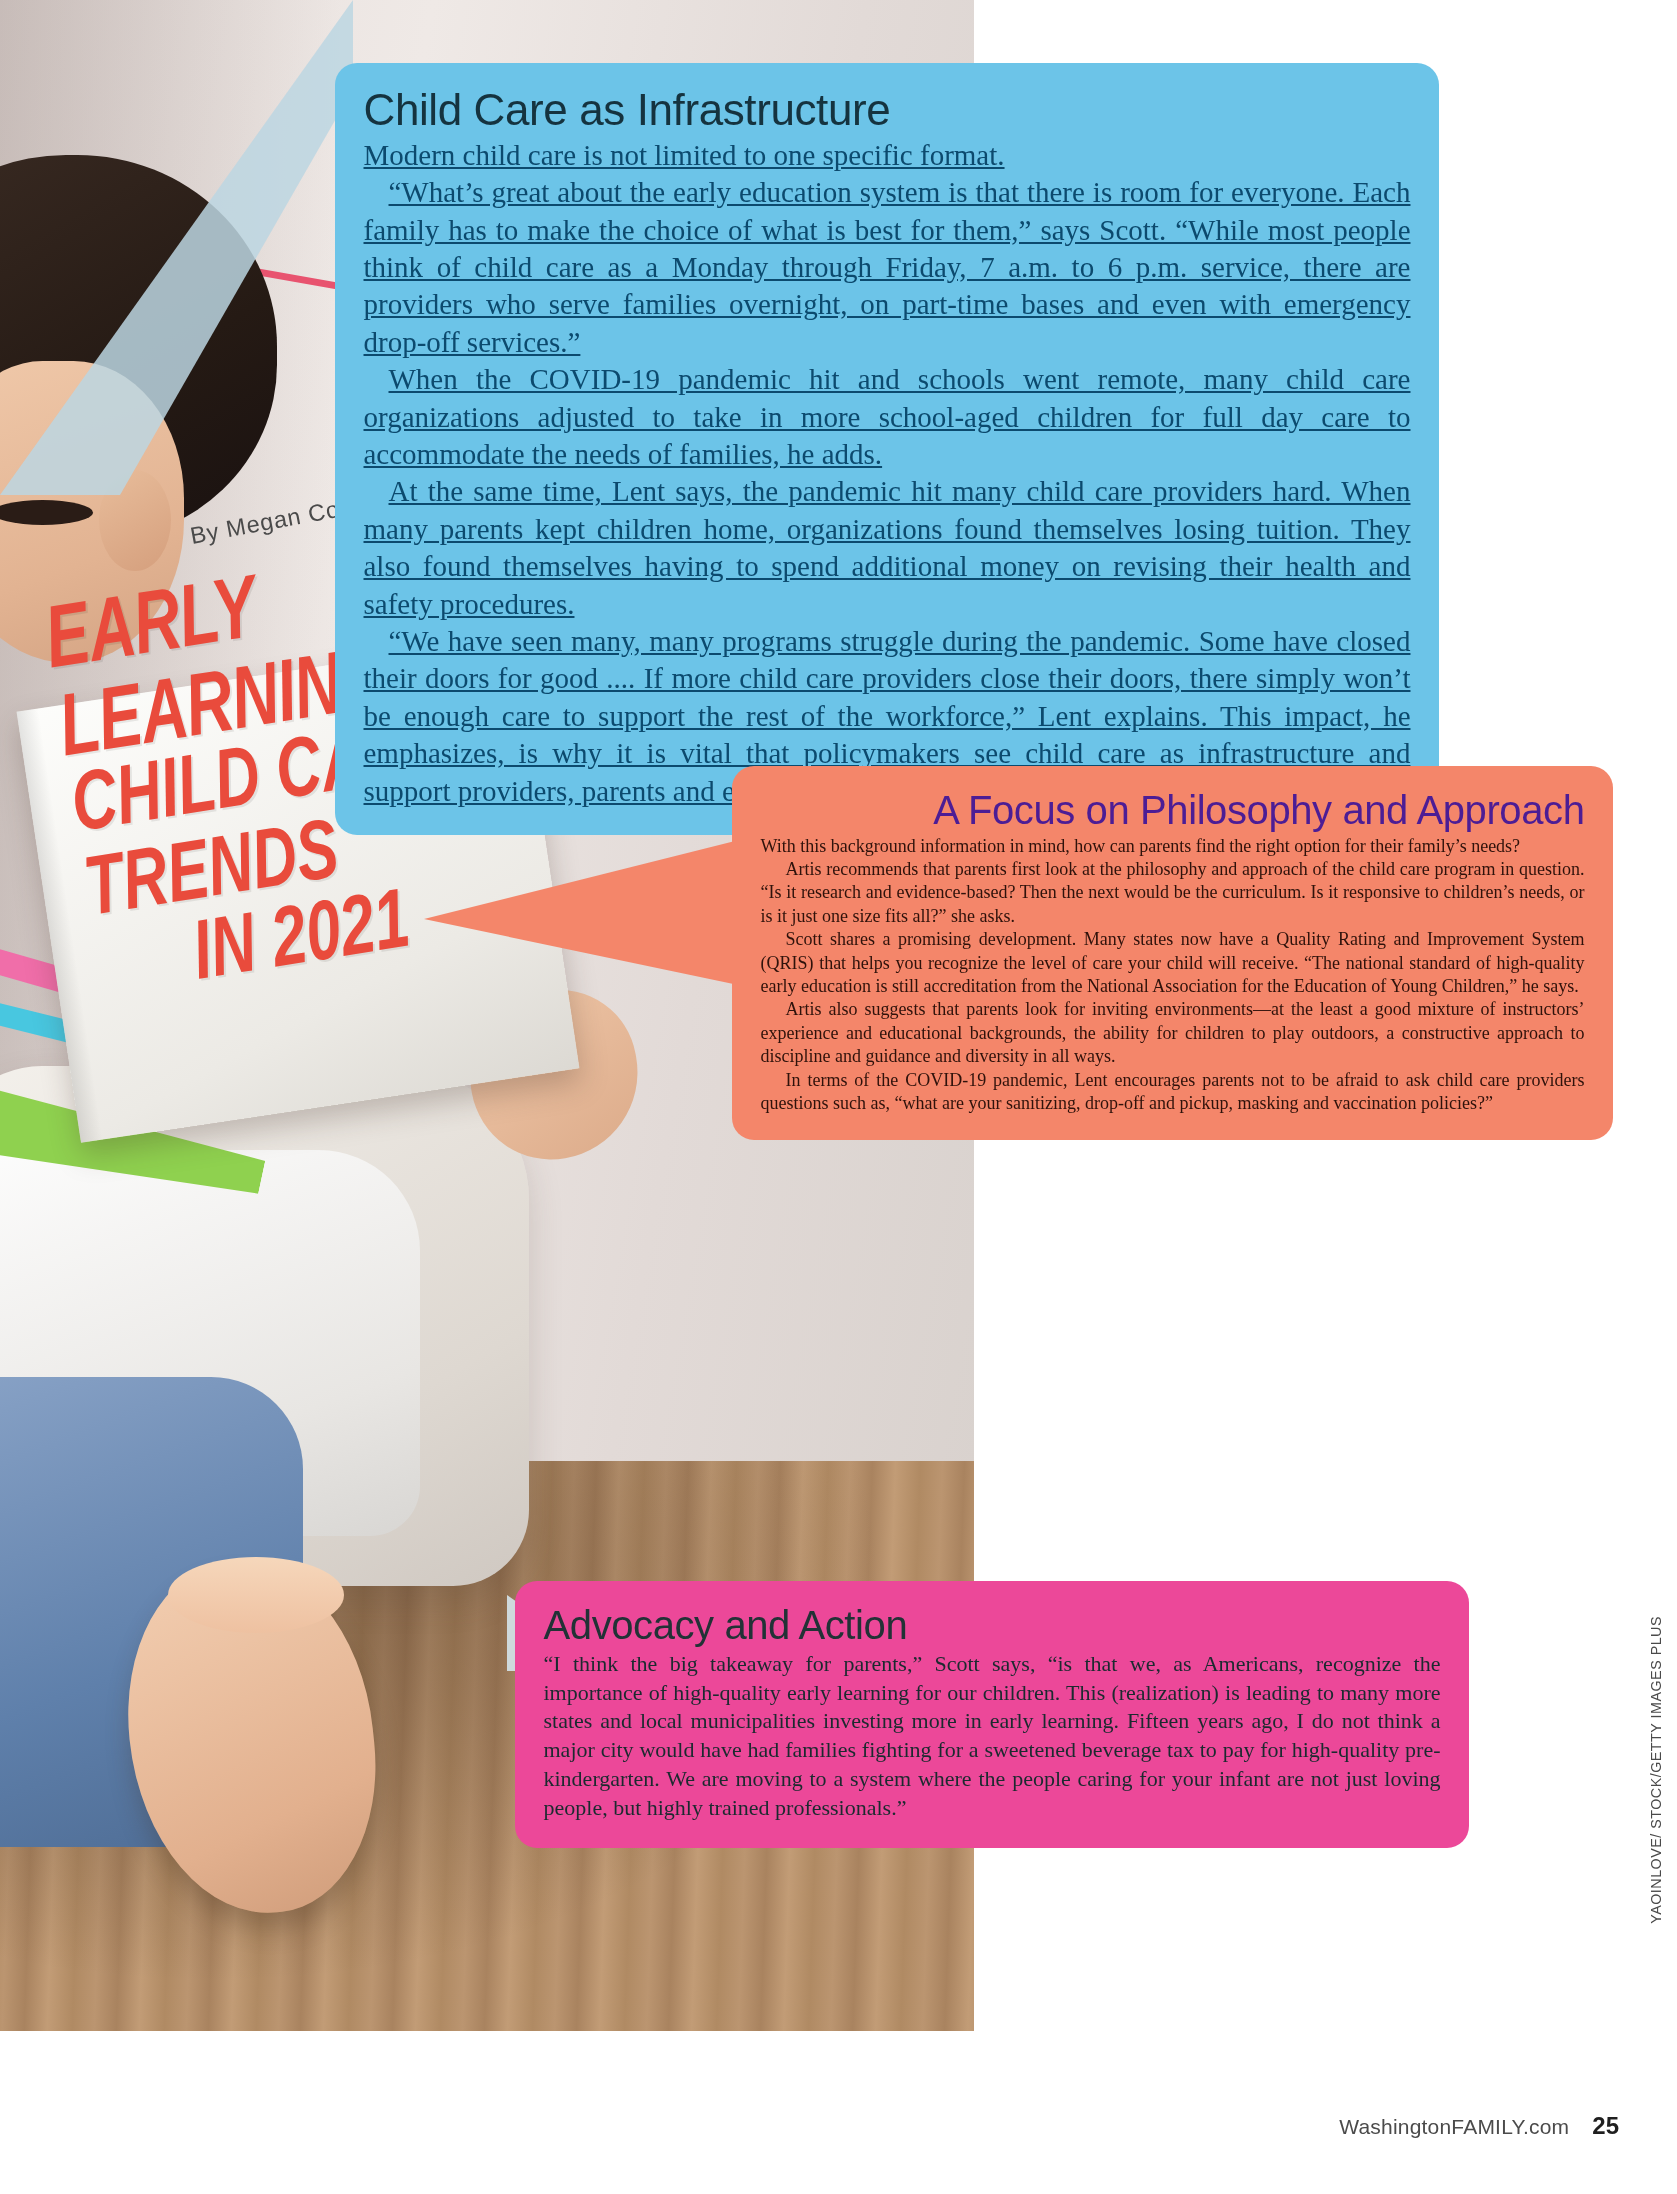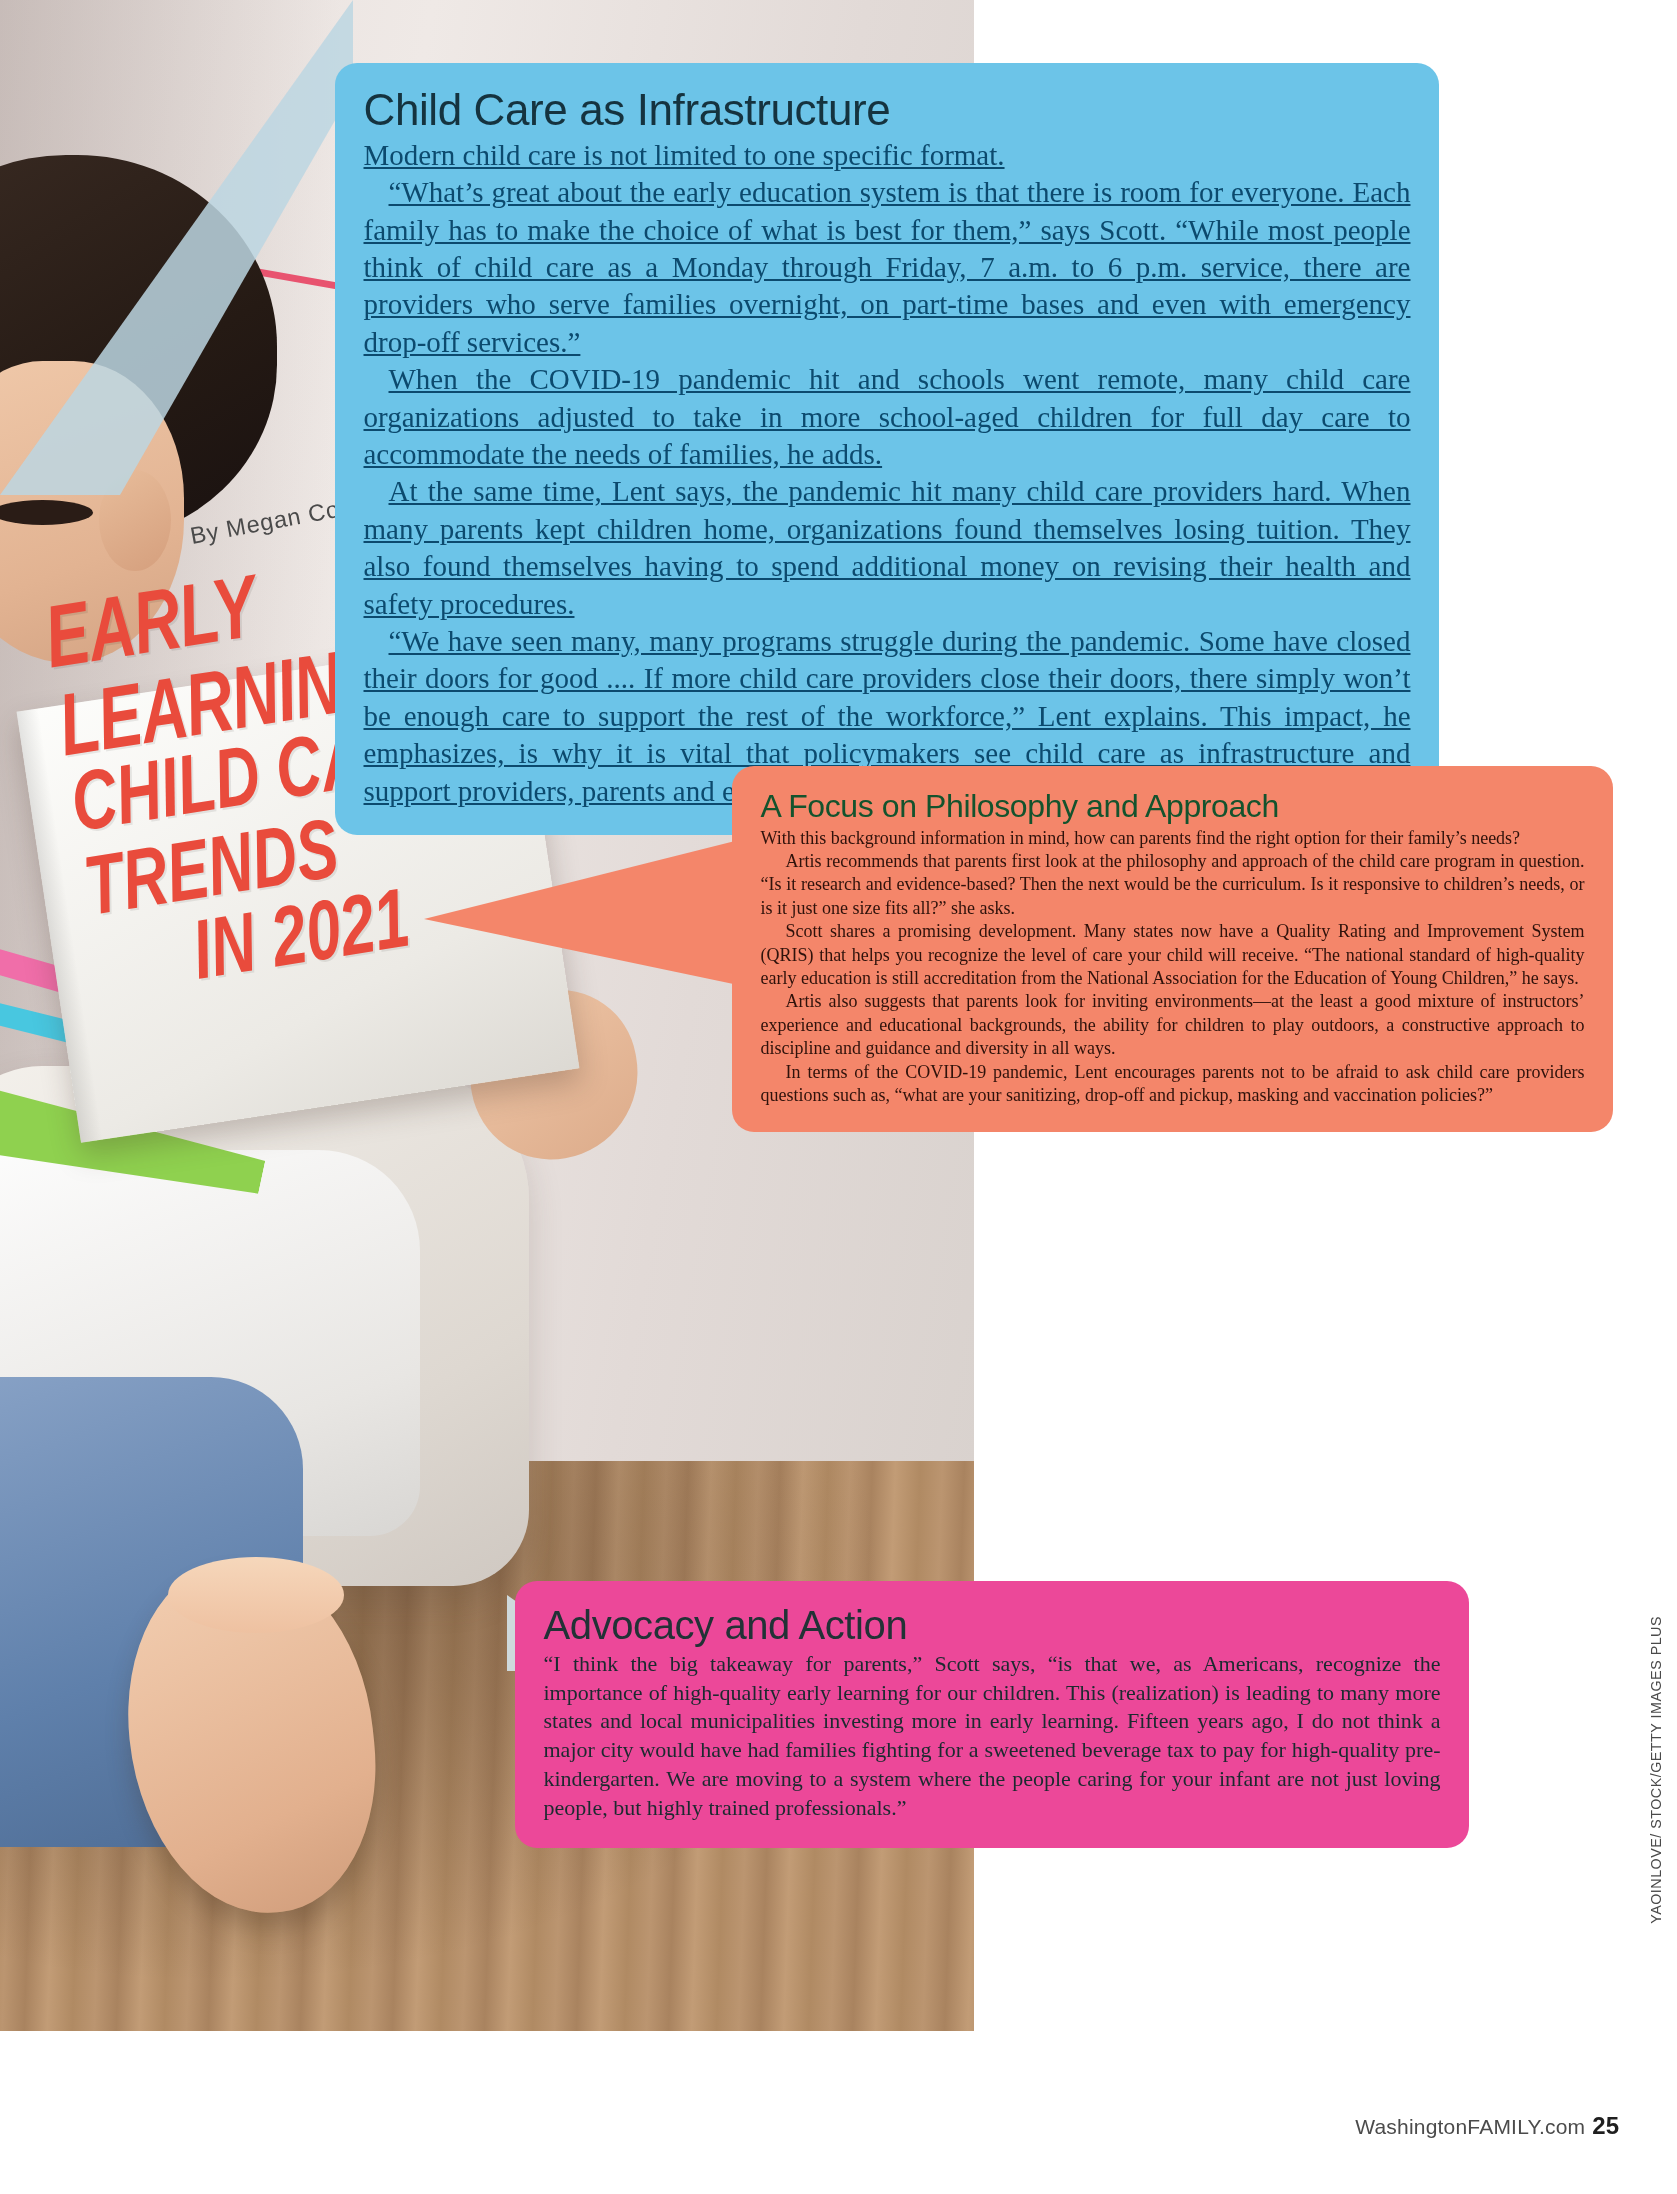--- a/index.html
+++ b/index.html
@@ -233,21 +233,21 @@
     color: #14313d;
   }
   #box-infra h2 { font-size: 44px; color: #15333f; }
   #box-infra p { font-size: 29px; line-height: 1.29; color: #0c4a6e; text-decoration: underline; }
 
   #box-philosophy {
     left: 732px; top: 766px; width: 881px;
     background: #f4866a;
     color: #3a1a12;
   }
-  #box-philosophy h2 { font-size: 32px; color: #14532d; }
+  #box-philosophy h2 { font-size: 40px; color: #4c1d95; text-align: right; }
   #box-philosophy p { font-size: 18px; line-height: 1.3; color: #2f120b; }
 
   #box-advocacy {
     left: 515px; top: 1581px; width: 954px;
     background: #ec4899;
     color: #1b2a2f;
   }
   #box-advocacy h2 { font-size: 40px; color: #223236; }
   #box-advocacy p { font-size: 22px; line-height: 1.31; color: #1b2a2f; }
 
@@ -301,21 +301,21 @@
     transform-origin: right top;
   }
   #footer {
     position: absolute;
     right: 59px; bottom: 54px;
     font-family: "Liberation Sans", sans-serif;
     font-size: 21px;
     color: #4b4b4b;
   }
   #footer .site { letter-spacing: 0.2px; }
-  #footer .pagenum { font-weight: bold; color: #1f1f1f; font-size: 24px; margin-left: 7px; }
+  #footer .pagenum { font-weight: bold; color: #1f1f1f; font-size: 24px; margin-left: 23px; }
 </style>
 </head>
 <body>
 
 <div id="page">
 
   <div class="photo">
     <div class="photo-wall"></div>
     <div class="photo-wall-shadow"></div>
     <div class="photo-floor"></div>

